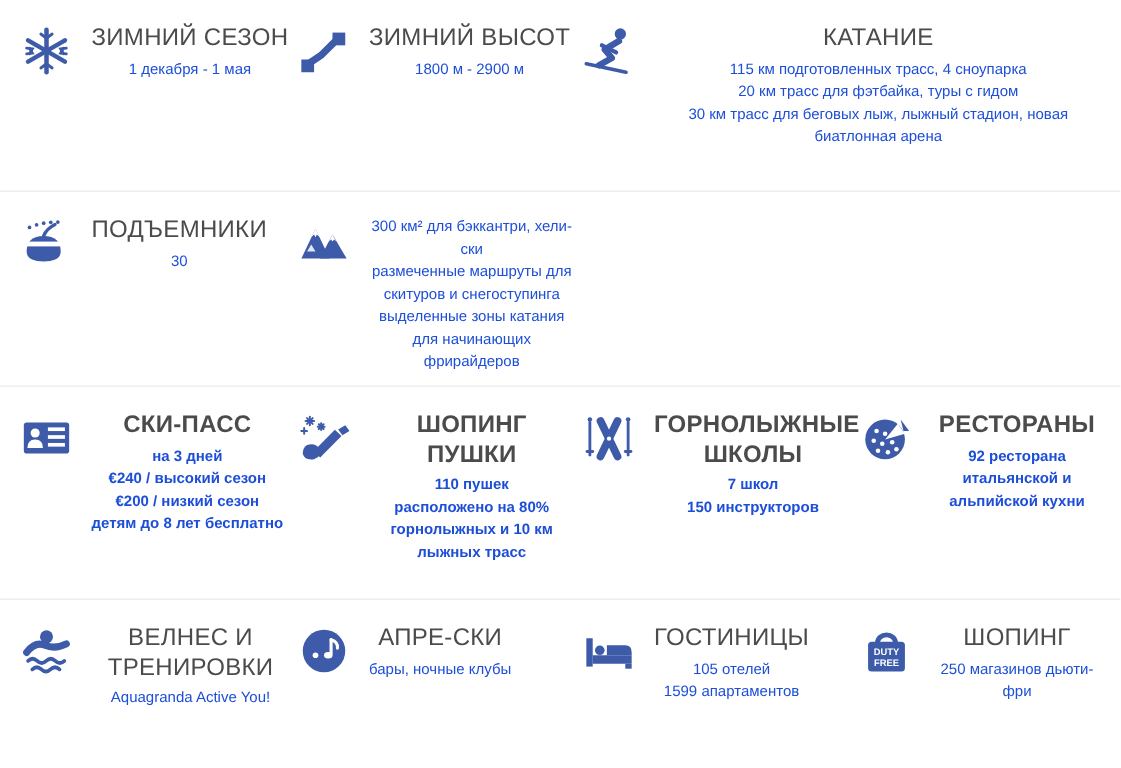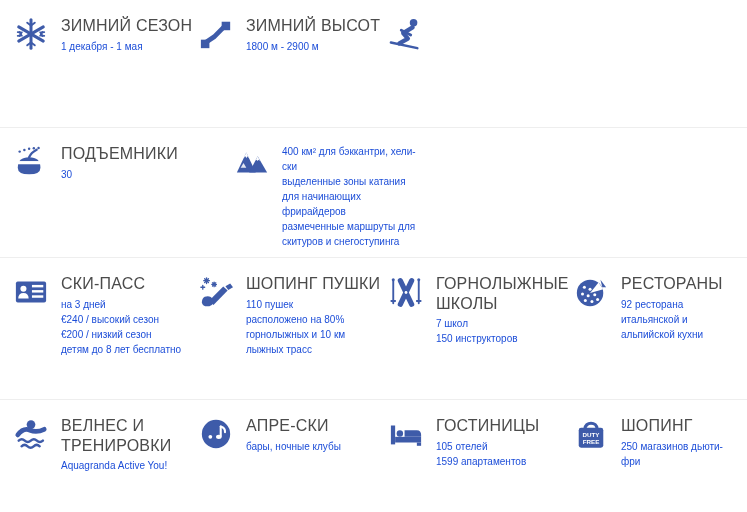--- a/index.html
+++ b/index.html
@@ -7,26 +7,27 @@
     width:747px;height:512px;overflow:hidden;
     font-family:"Liberation Sans","DejaVu Sans",sans-serif;
     -webkit-font-smoothing:antialiased;
   }
   .grid{width:747px;box-sizing:border-box;}
   .row{
     display:grid;
     grid-template-columns:185px 190px 185px 1fr;
     box-sizing:border-box;
     padding:16px 6px 8px 14px;
+    text-align:center;
   }
   .row.cols3 .item:nth-child(3){grid-column:3 / 5;}
   .row + .row{border-top:1px solid #eeeeee;}
   .row1{min-height:127px;}
-  .row2{min-height:126px;gap:36px;}
-  .row3{min-height:142px;}
+  .row2{min-height:126px;}
+  .row3{min-height:142px;font-weight:bold;}
   .row4{min-height:117px;}
   .item{
     display:flex;align-items:flex-start;
     padding-right:6px;box-sizing:border-box;
   }
   .icon-box{
     width:34px;height:34px;flex:0 0 34px;
     margin-right:13px;margin-top:1px;
   }
   .icon-box svg{width:34px;height:34px;display:block;}
@@ -87,20 +88,26 @@
 
     <div class="item">
       <span class="icon-box">
         <svg viewBox="0 0 36 36">
           <circle cx="26" cy="6" r="4" fill="#3e5ba9"></circle>
           <path d="M25 11 L15 17 L20 23 L11 28" stroke="#3e5ba9" stroke-width="4.5" fill="none" stroke-linecap="round" stroke-linejoin="round"></path>
           <path d="M13 14 L23 19" stroke="#3e5ba9" stroke-width="3" stroke-linecap="round"></path>
           <line x1="2" y1="27" x2="30" y2="33" stroke="#3e5ba9" stroke-width="2.6" stroke-linecap="round"></line>
         </svg>
       </span>
+      <div class="item-text">
+        <div class="item-title">КАТАНИЕ</div>
+        <div class="item-line">115 км подготовленных трасс, 4 сноупарка</div>
+        <div class="item-line">20 км трасс для фэтбайка, туры с гидом</div>
+        <div class="item-line">30 км трасс для беговых лыж, лыжный стадион, новая биатлонная арена</div>
+      </div>
     </div>
   </div>
 
   <div class="row row2 cols3">
     <div class="item">
       <span class="icon-box">
         <svg viewBox="0 0 36 36">
           <g fill="#3e5ba9">
             <circle cx="6" cy="7" r="1.3"></circle>
               <circle cx="11" cy="5.2" r="1.3"></circle>
@@ -124,23 +131,23 @@
       <span class="icon-box">
         <svg viewBox="0 0 36 36">
           <path d="M2 29 L12 8 L22 29 Z" fill="#3e5ba9"></path>
           <path d="M15 29 L24 12 L34 29 Z" fill="#3e5ba9"></path>
           <path d="M9 14 L12 8 L15 14 L13 12 L12 14 L11 12 Z" fill="#ffffff"></path>
           <path d="M21.5 17 L24 12 L26.5 17 L25 15.5 L24 17 L23 15.5 Z" fill="#ffffff"></path>
           <path d="M6 24 L9 19 L12 24 Z" fill="#ffffff" opacity=".85"></path>
         </svg>
       </span>
       <div class="item-text">
-        <div class="item-line">400 км² для бэккантри, хели-ски</div>
+        <div class="item-line">300 км² для бэккантри, хели-ски</div>
+        <div class="item-line">размеченные маршруты для скитуров и снегоступинга</div>
         <div class="item-line">выделенные зоны катания для начинающих фрирайдеров</div>
-        <div class="item-line">размеченные маршруты для скитуров и снегоступинга</div>
       </div>
     </div>
   </div>
 
   <div class="row row3">
     <div class="item">
       <span class="icon-box">
         <svg viewBox="0 0 36 36">
           <rect x="2" y="7" width="32" height="22" rx="2" fill="#3e5ba9"></rect>
           <circle cx="10" cy="14.5" r="3.2" fill="#ffffff"></circle>

